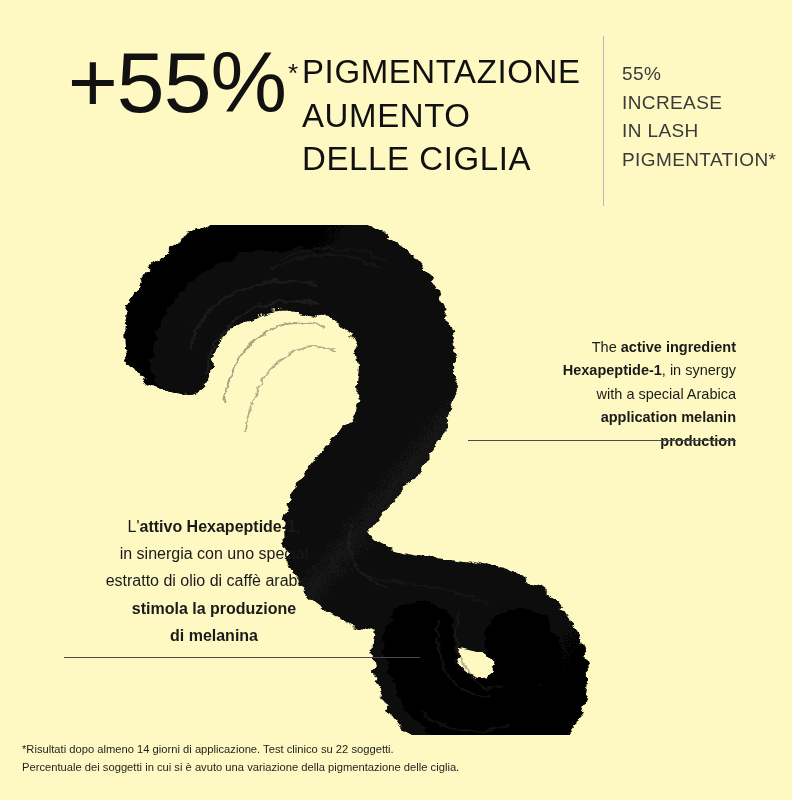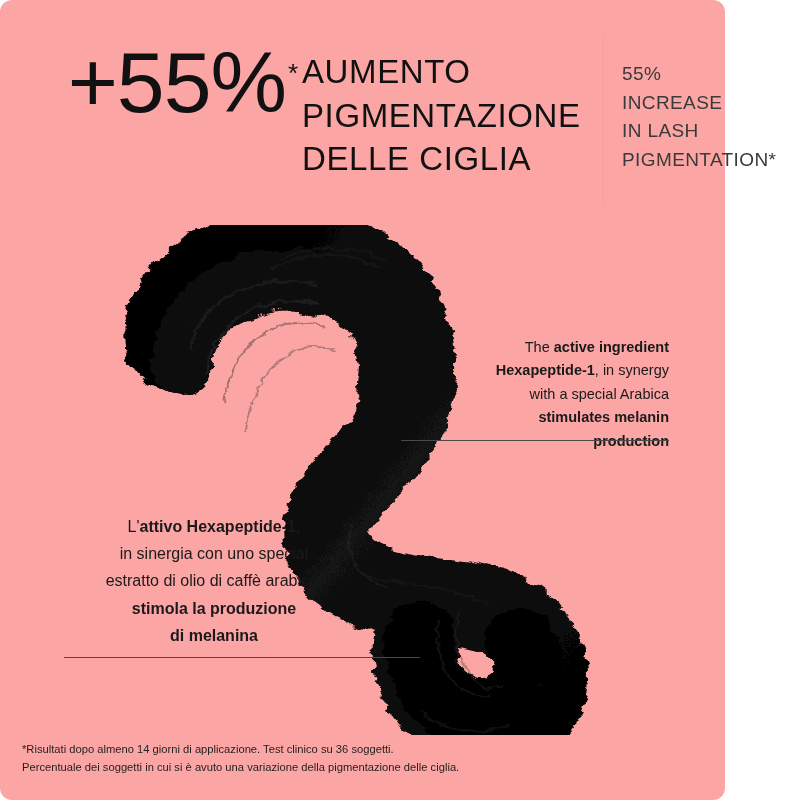--- a/index.html
+++ b/index.html
@@ -5,23 +5,22 @@
   * { margin:0; padding:0; box-sizing:border-box; }
   html, body {
     width:800px; height:800px;
     background:#ffffff;
     font-family:"Liberation Sans", sans-serif;
     color:#1a1a1a;
     overflow:hidden;
   }
   #page {
     position:relative;
-    width:725px; height:800px;
-    background:#fca5a5;
-    border-radius:12px;
+    width:792px; height:800px;
+    background:#fef9c3;
   }
 
   
   .hero {
     position:absolute;
     left:0; top:34px;
     width:800px;
     display:flex;
     align-items:flex-start;
   }
@@ -159,22 +158,22 @@
 <body>
 
 <div id="page">
 
   <div class="hero">
     <div class="hero-stat">
       <div class="pct">+55%</div>
       <div class="asterisk">*</div>
     </div>
     <div class="hero-headline">
+      <div class="line">PIGMENTAZIONE</div>
       <div class="line">AUMENTO</div>
-      <div class="line">PIGMENTAZIONE</div>
       <div class="line">DELLE CIGLIA</div>
     </div>
     <div class="hero-en">
       <div class="line">55%</div>
       <div class="line">INCREASE</div>
       <div class="line">IN LASH</div>
       <div class="line">PIGMENTATION*</div>
     </div>
   </div>
   <div class="hero-divider"></div>
@@ -234,32 +233,32 @@
       <circle cx="300" cy="500" r="2.2" fill="#111"></circle>
       <circle cx="420" cy="460" r="1.8" fill="#111"></circle>
       <circle cx="256" cy="24" r="1.6" fill="#111"></circle>
     </g>
   </svg>
 
   <div class="callout-en">
     <div class="ln"><span>The </span><b>active ingredient</b></div>
     <div class="ln"><b>Hexapeptide-1</b><span>, in synergy</span></div>
     <div class="ln">with a special Arabica</div>
-    <div class="ln"><b>stimulates melanin</b></div>
+    <div class="ln"><b>application melanin</b></div>
     <div class="ln"><b>production</b></div>
   </div>
   <div class="rule-en"></div>
 
   <div class="callout-it">
     <div class="ln"><span>L'</span><b>attivo Hexapeptide-1</b><span>,</span></div>
     <div class="ln">in sinergia con uno special</div>
     <div class="ln">estratto di olio di caffè arabica,</div>
     <div class="ln"><b>stimola la produzione</b></div>
     <div class="ln"><b>di melanina</b></div>
   </div>
   <div class="rule-it"></div>
 
   <div class="footnotes">
-    <div class="fn">*Risultati dopo almeno 14 giorni di applicazione. Test clinico su 36 soggetti.</div>
+    <div class="fn">*Risultati dopo almeno 14 giorni di applicazione. Test clinico su 22 soggetti.</div>
     <div class="fn"> Percentuale dei soggetti in cui si è avuto una variazione della pigmentazione delle ciglia.</div>
   </div>
 
 </div>
 
 </body></html>

